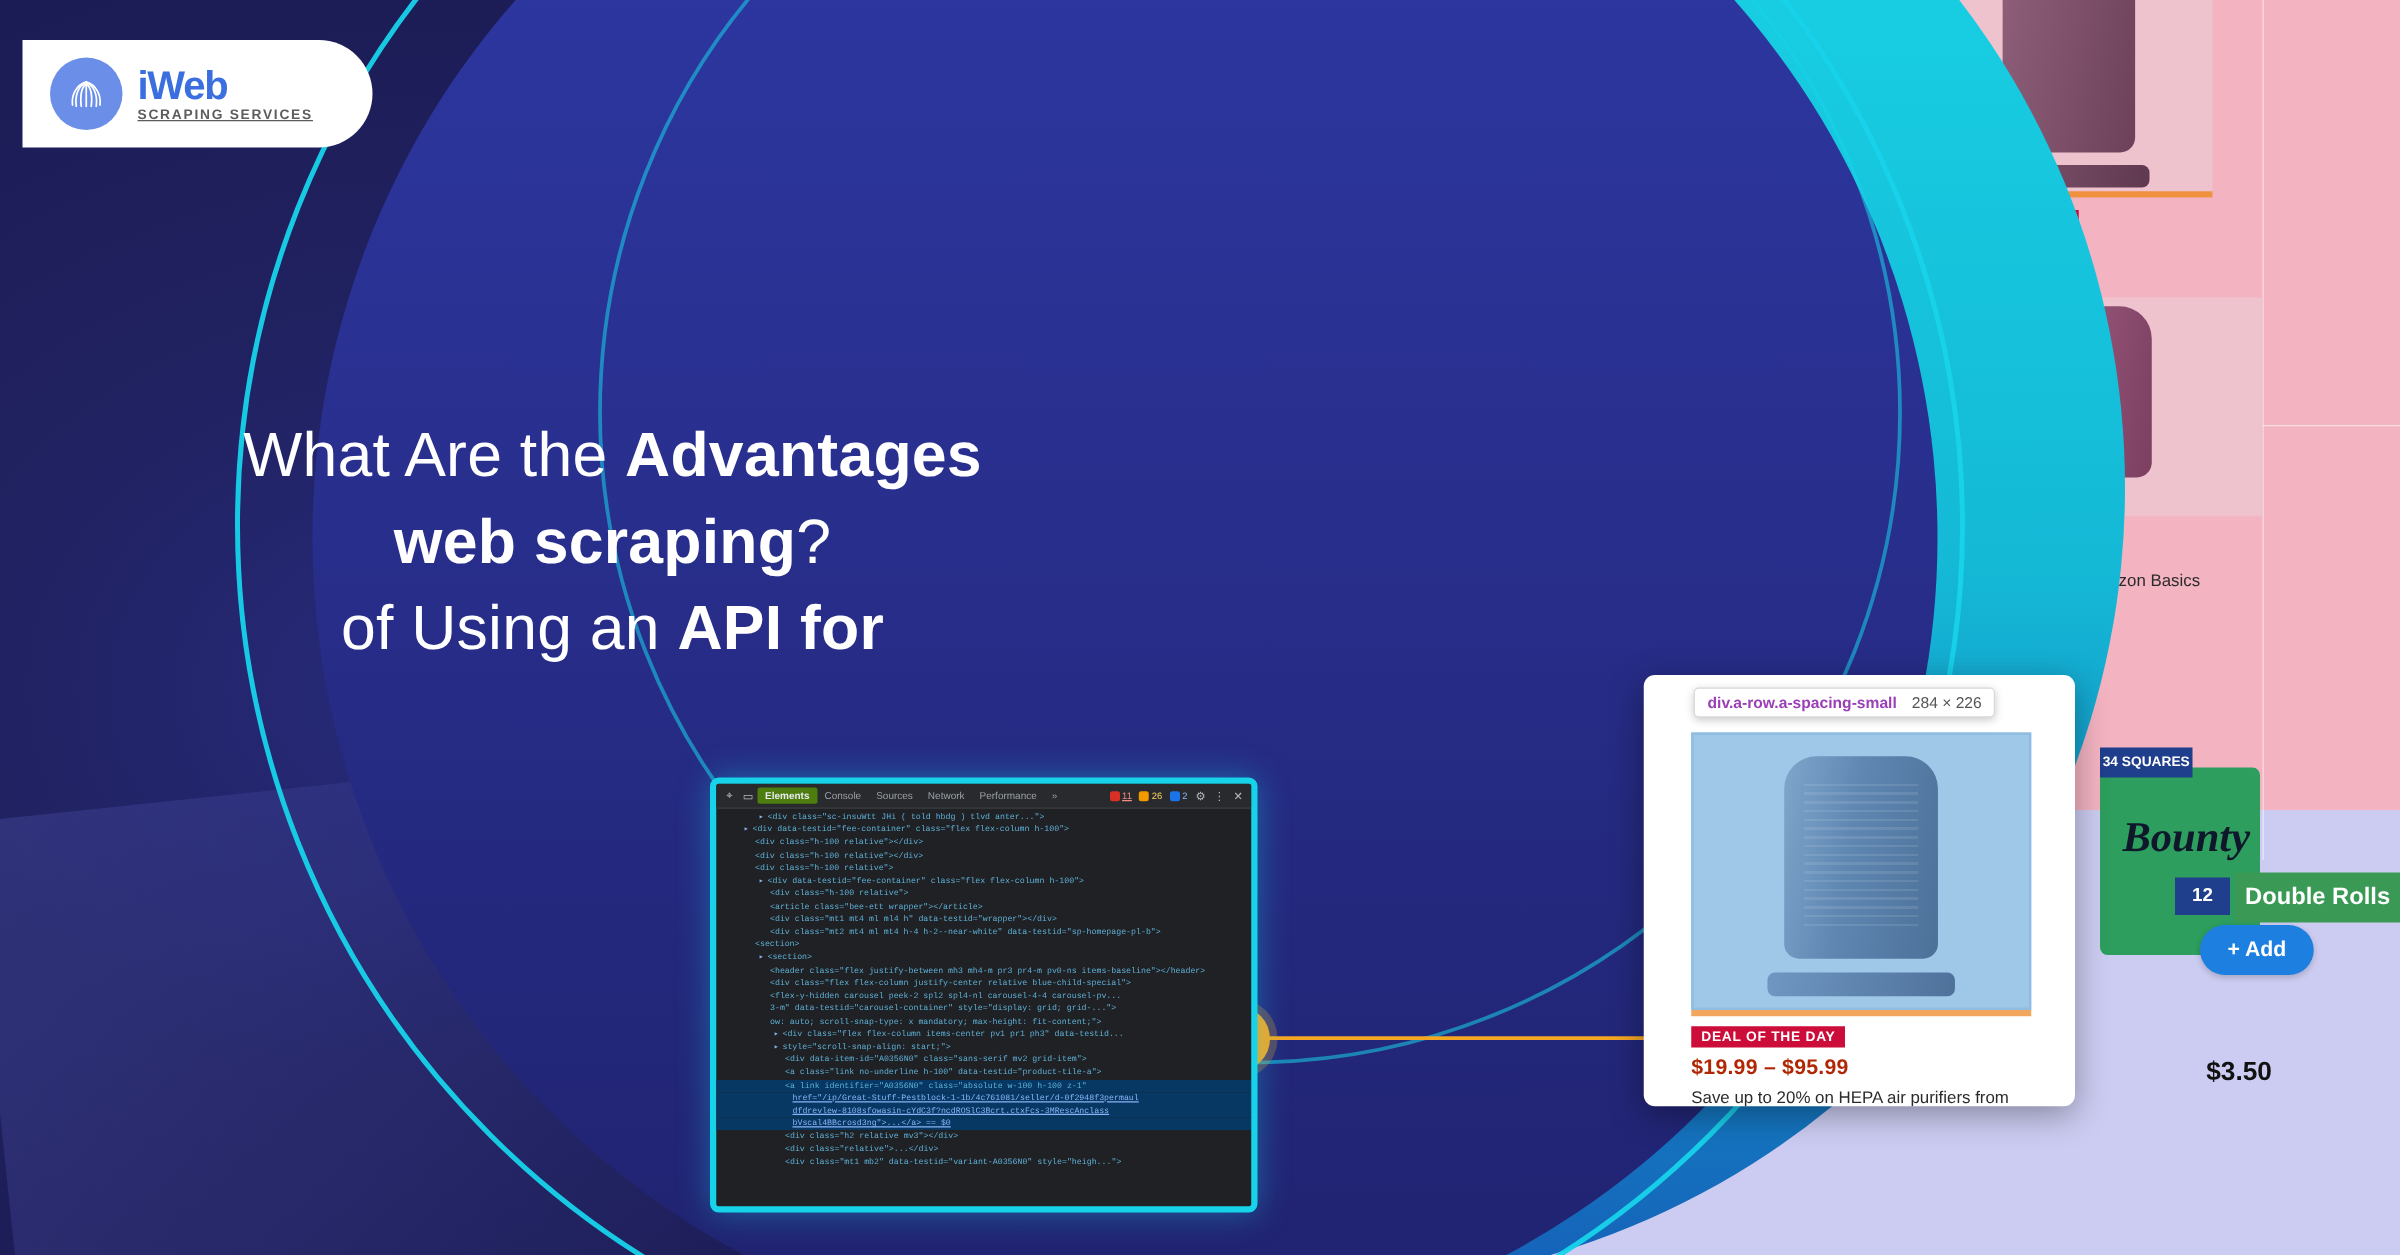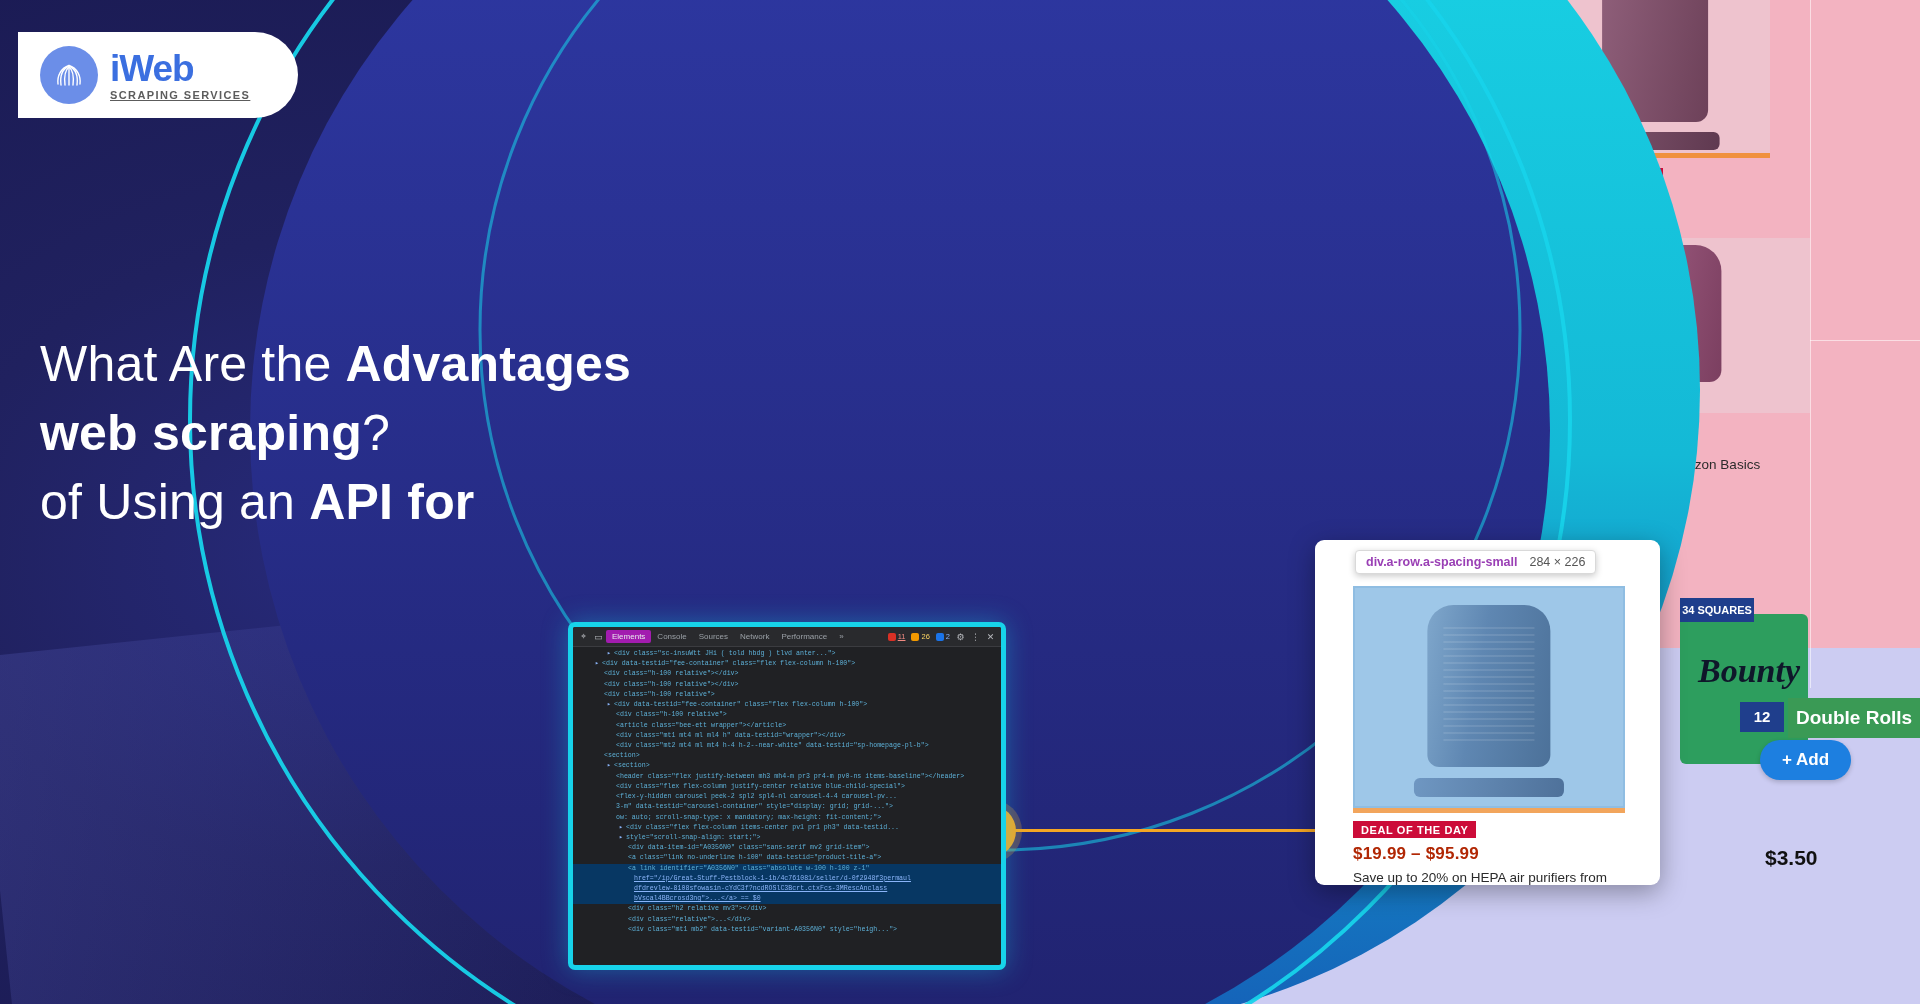--- a/index.html
+++ b/index.html
@@ -134,21 +134,21 @@
   }
   .dt-toolbar{
     height:19px;background:#292a2d;display:flex;align-items:center;gap:0;
     border-bottom:1px solid #3b3c40;padding:0 3px;
   }
   .dt-icon{width:15px;height:15px;display:flex;align-items:center;justify-content:center;
     color:#b7b9bd;font-size:9px;flex:0 0 auto;}
   .dt-tab{
     color:#9aa0a6;font-size:8px;padding:2px 6px;white-space:nowrap;flex:0 0 auto;
   }
-  .dt-tab.active{color:#e8eaed;background:#a21caf;border-radius:2px;font-weight:normal;}
+  .dt-tab.active{color:#e8eaed;background:#4d7c0f;border-radius:2px;font-weight:bold;}
   .dt-spacer{flex:1 1 auto;}
   .dt-badge{display:flex;align-items:center;gap:2px;font-size:7.5px;padding:0 3px;flex:0 0 auto;}
   .dt-badge .dot{width:8px;height:8px;border-radius:2px;display:inline-block;}
   .dot-err{background:#d93025;}
   .dot-warn{background:#f29900;}
   .dot-info{background:#1a73e8;}
   .dt-code{
     padding:2px 0 0 0;font-family:"Liberation Mono", monospace;font-size:6.6px;
     line-height:1.55;color:#9aa0a6;white-space:nowrap;overflow:hidden;height:313px;
   }
@@ -169,29 +169,29 @@
   .logo{
     position:absolute;left:18px;top:32px;width:280px;height:86px;background:#fff;
     border-radius:0 44px 44px 0;display:flex;align-items:center;gap:12px;padding-left:22px;
     box-sizing:border-box;
   }
   .logo-mark{
     width:58px;height:58px;border-radius:50%;background:#6b8ee8;flex:0 0 auto;
     display:flex;align-items:center;justify-content:center;
   }
   .logo-text{display:flex;flex-direction:column;line-height:1;}
-  .logo-name{color:#3b6fe0;font-size:37px;font-weight:bold;letter-spacing:-1px;}
+  .logo-name{color:#3b6fe0;font-size:32px;font-weight:bold;letter-spacing:-1px;}
   .logo-sub{color:#5c5c5c;font-size:11px;font-weight:bold;letter-spacing:1.4px;margin-top:3px;text-decoration:underline;}
 
   .headline{
     position:absolute;left:40px;top:330px;width:900px;color:#fff;
     font-size:50px;line-height:1.38;letter-spacing:.2px;font-weight:300;
   }
   .headline b{font-weight:bold;}
-  .hl-line{display:block;}
+  .hl-line{display:block;text-align:center;}
 
   .contact{position:absolute;left:38px;top:880px;color:#e9eaf7;font-size:22px;}
   .contact .crow{display:flex;align-items:center;gap:13px;margin-bottom:16px;}
   .cicon{width:24px;height:24px;flex:0 0 auto;}
 </style>
 </head>
 <body>
 
 <div class="stage">
 

